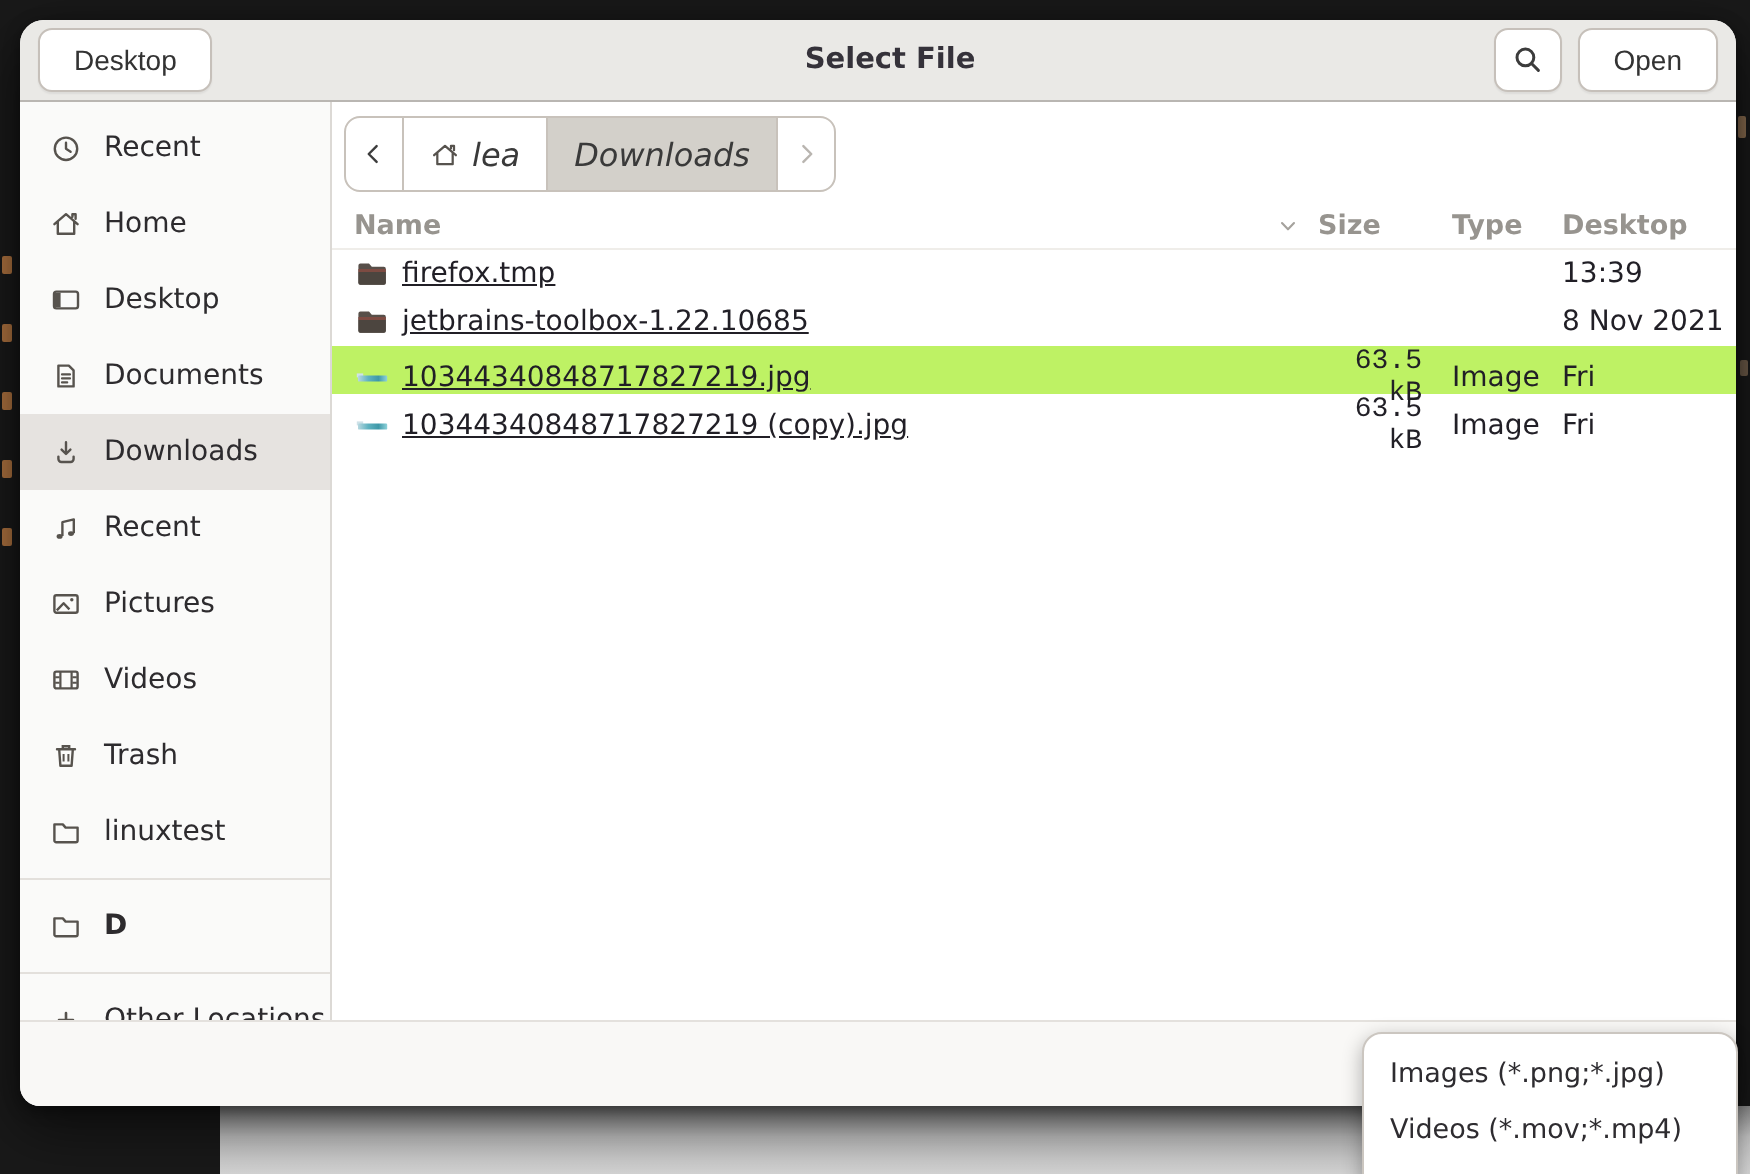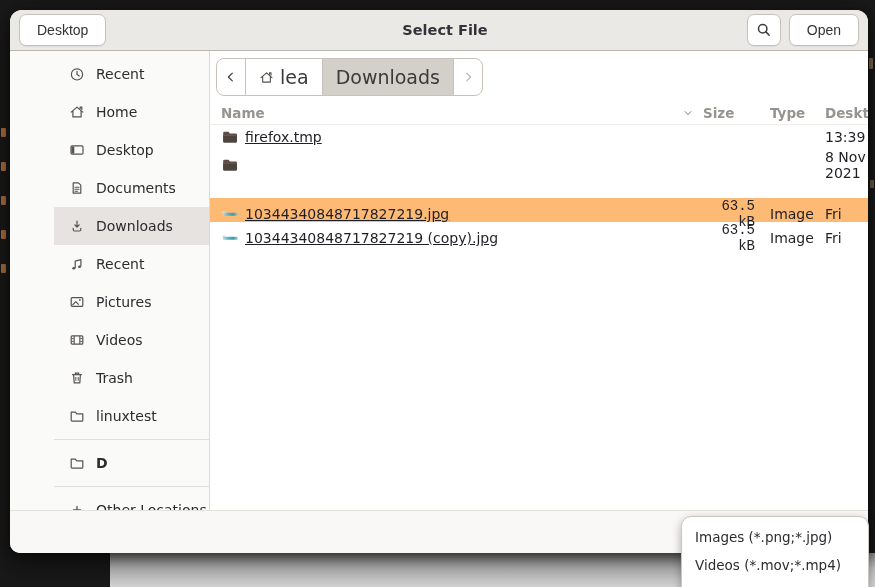--- a/index.html
+++ b/index.html
@@ -25,49 +25,49 @@
     font-size:14px;color:#333;display:flex;align-items:center;justify-content:center;
     padding:0 17px;box-shadow:0 1px 1px rgba(0,0,0,.06);cursor:default;}
   .search-btn{width:34px;padding:0;margin-right:8px;}
   .hspacer{flex:1;}
   .hb-title{position:absolute;left:12px;right:0;text-align:center;font-weight:bold;
     font-size:14.5px;color:#35323a;pointer-events:none;}
 
   
   .body{flex:1;display:flex;min-height:0;}
   .sidebar{flex:none;width:155px;background:#fafaf9;border-right:1px solid #dcd9d5;
-    padding-top:4px;overflow:hidden;padding-left:44px;}
+    padding-top:4px;overflow:hidden;}
   .side-item{height:38px;display:flex;align-items:center;gap:11px;padding:0 8px 0 15px;
     font-size:14px;color:#2d2b2e;cursor:default;white-space:nowrap;}
   .side-item.selected{background:#e6e3e0;}
   .side-item.bold{font-weight:bold;}
   .side-icon{width:16px;height:16px;flex:none;display:flex;}
   .side-sep{height:1px;background:#e3e0dc;margin:4px 0;}
 
   .main{flex:1;display:flex;flex-direction:column;min-width:0;background:#fff;}
   
   .pathbar-row{flex:none;height:50px;position:relative;}
   .pathbar{position:absolute;left:6px;top:7px;height:36px;display:flex;
     border:1px solid #c8c2bb;border-radius:8px;overflow:hidden;background:#fff;}
   .pb-seg{display:flex;align-items:center;justify-content:center;gap:6px;
-    font-size:19px;color:#3a3a3a;border-right:1px solid #c8c2bb;padding:0 13px;cursor:default;}
+    font-size:16px;color:#3a3a3a;border-right:1px solid #c8c2bb;padding:0 13px;cursor:default;font-style:italic;}
   .pb-nav{width:28px;padding:0;}
   .pb-seg.active{background:#d3d0ca;min-width:66px;}
   .pb-seg:last-child{border-right:none;}
 
   
   .grid-cols{display:grid;grid-template-columns:493px 52px 70px 1fr;align-items:center;}
   .list-header{flex:none;height:23px;font-size:13.5px;font-weight:bold;color:#97948f;
     border-bottom:1px solid #efede9;cursor:default;}
   .lh-name{display:flex;align-items:center;justify-content:space-between;
     padding-left:11px;padding-right:9px;}
   .lh-type{padding-left:15px;}
   .file-list{flex:1;overflow:hidden;}
   .file-row{height:24px;font-size:14px;color:#211f26;cursor:default;}
-  .file-row.selected{background:#fdba74;margin-top:25px;}
+  .file-row.selected{background:#bef264;}
   .fr-name{display:flex;align-items:flex-end;gap:7px;padding-left:12px;
     white-space:nowrap;overflow:hidden;text-decoration:underline;}
   .fr-icon{width:16px;height:16px;flex:none;display:flex;}
   .fr-size{text-align:right;font-family:Liberation Mono, monospace;}
   .fr-type{padding-left:15px;}
 
   .bottom-strip{flex:none;height:42px;background:#f9f8f6;border-top:1px solid #e4e1dd;}
 
   
   .filter-popup{position:absolute;left:681px;top:516px;width:186px;height:84px;
@@ -339,20 +339,21 @@
               <div class="fr-type"></div>
               <div>13:39</div>
             </div>
             <div class="file-row grid-cols">
               <div class="fr-name">
                 <span class="fr-icon">
                   <svg width="16" height="16">
                     <use href="#sym-folder-file" xlink:href="#sym-folder-file"></use>
                   </svg>
                 </span>
+                <span>jetbrains-toolbox-1.22.10685</span>
               </div>
               <div class="fr-size"></div>
               <div class="fr-type"></div>
               <div>8 Nov 2021</div>
             </div>
             <div class="file-row grid-cols selected">
               <div class="fr-name">
                 <span class="fr-icon">
                   <svg width="16" height="16">
                     <use href="#sym-image" xlink:href="#sym-image"></use>

